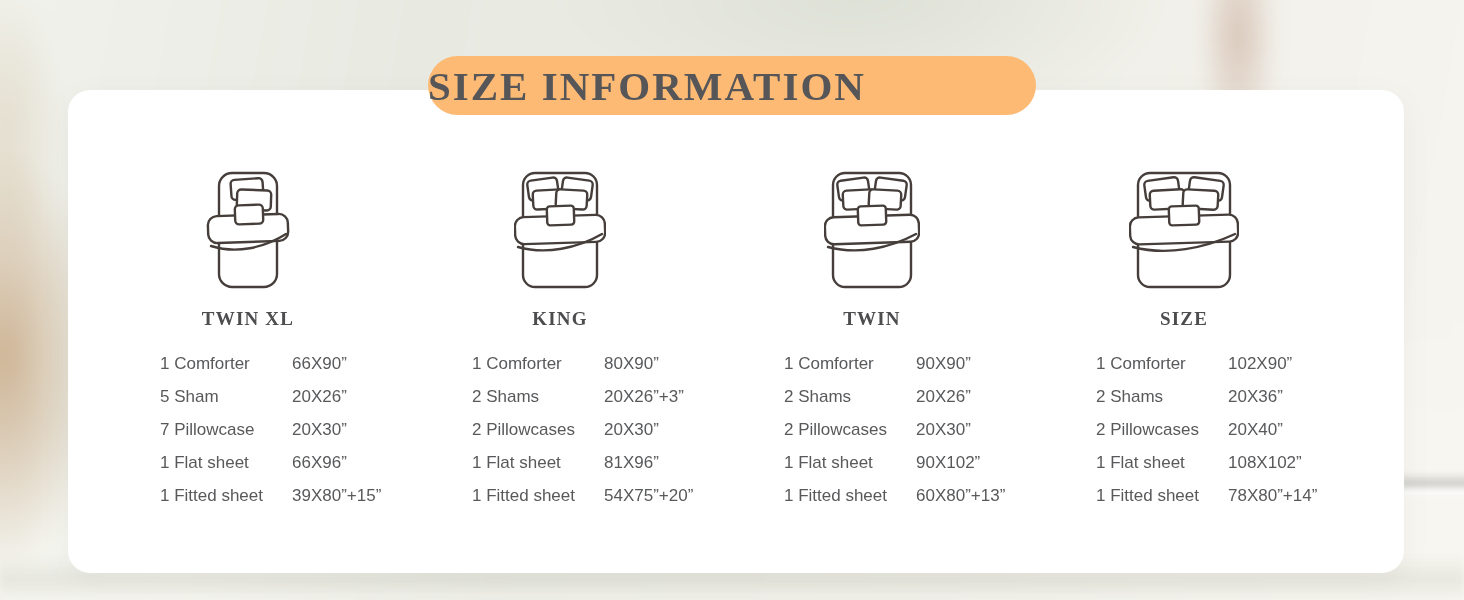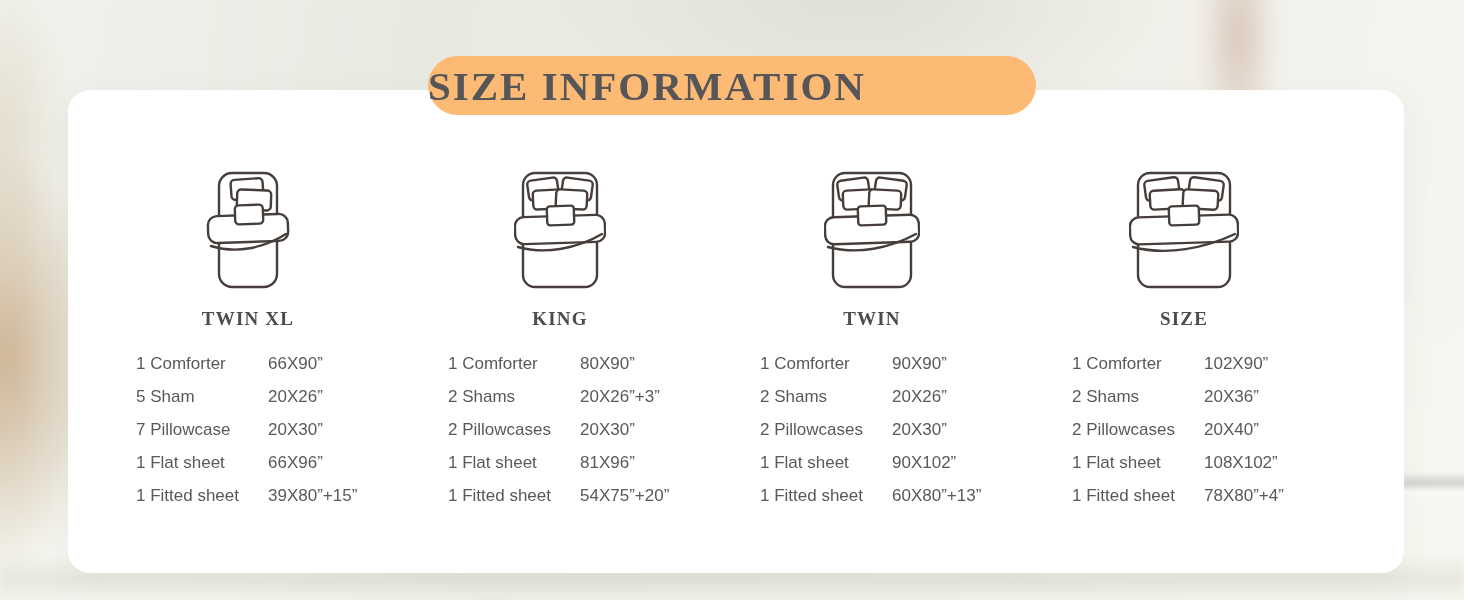--- a/index.html
+++ b/index.html
@@ -76,21 +76,21 @@
     margin-top: 16px;
     font-family: "Liberation Serif", serif;
     font-weight: bold;
     font-size: 19px;
     letter-spacing: 1.2px;
     color: #4d4d50;
     text-align: center;
   }
   .spec {
     align-self: flex-start;
-    margin-left: 44px;
+    margin-left: 68px;
     margin-top: 24px;
     width: 240px;
   }
   .spec-row {
     display: flex;
     align-items: baseline;
     margin-bottom: 13px;
     font-size: 17px;
     color: #58595b;
   }
@@ -258,18 +258,18 @@
       <div class="spec-row">
         <span class="spec-item">2 Pillowcases</span>
         <span class="spec-size">20X40”</span>
       </div>
       <div class="spec-row">
         <span class="spec-item">1 Flat sheet</span>
         <span class="spec-size">108X102”</span>
       </div>
       <div class="spec-row">
         <span class="spec-item">1 Fitted sheet</span>
-        <span class="spec-size">78X80”+4”</span>
+        <span class="spec-size">78X80”+14”</span>
       </div>
     </div>
   </div>
 
 </div>
 
 </body></html>

